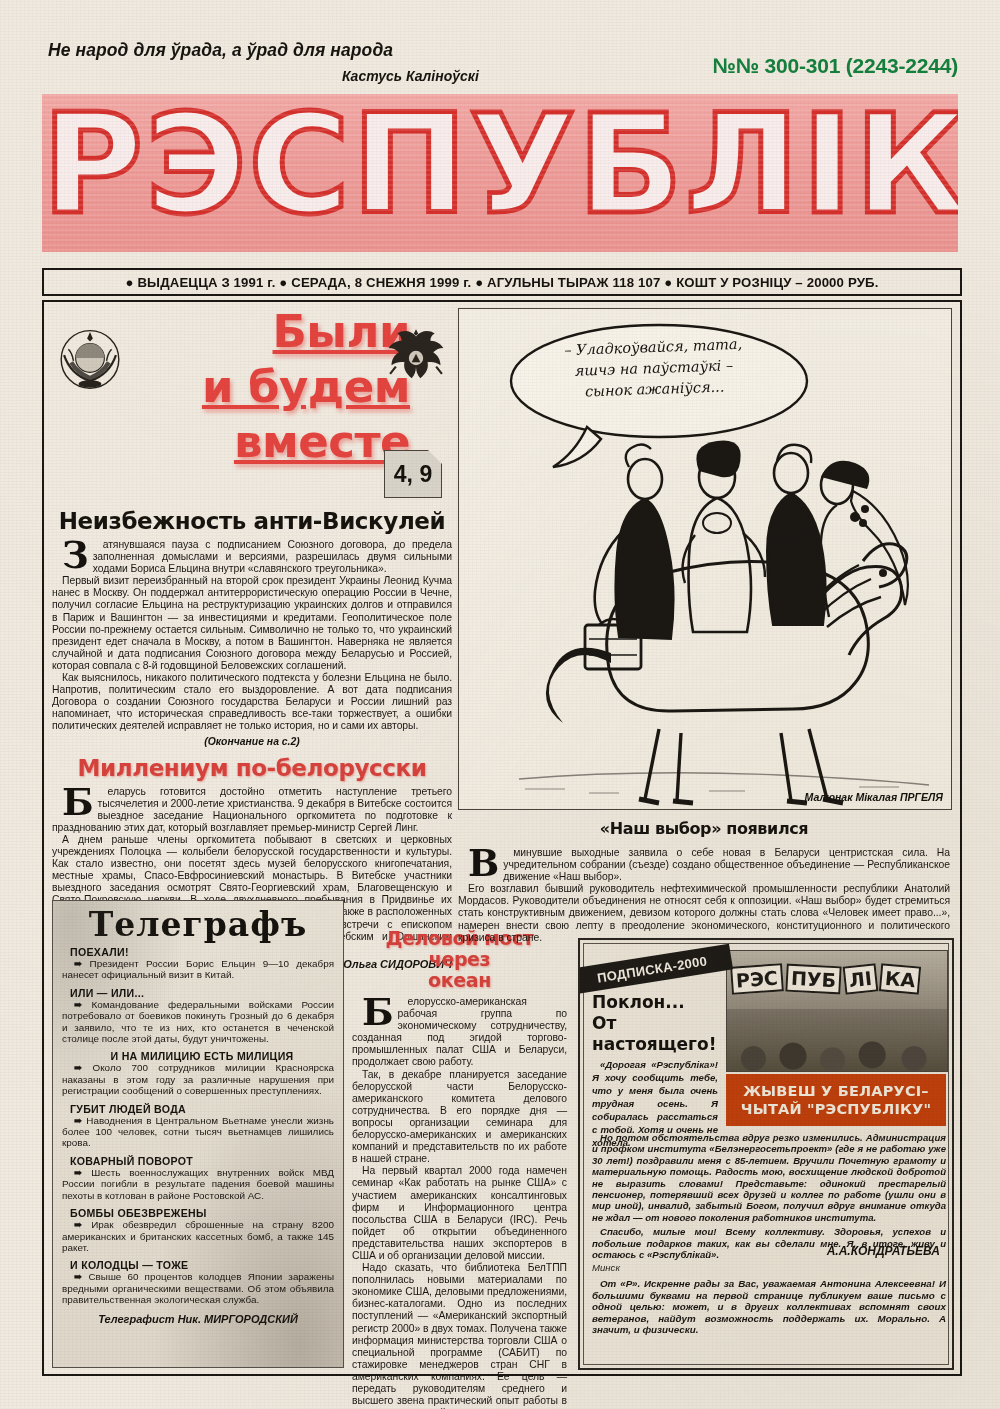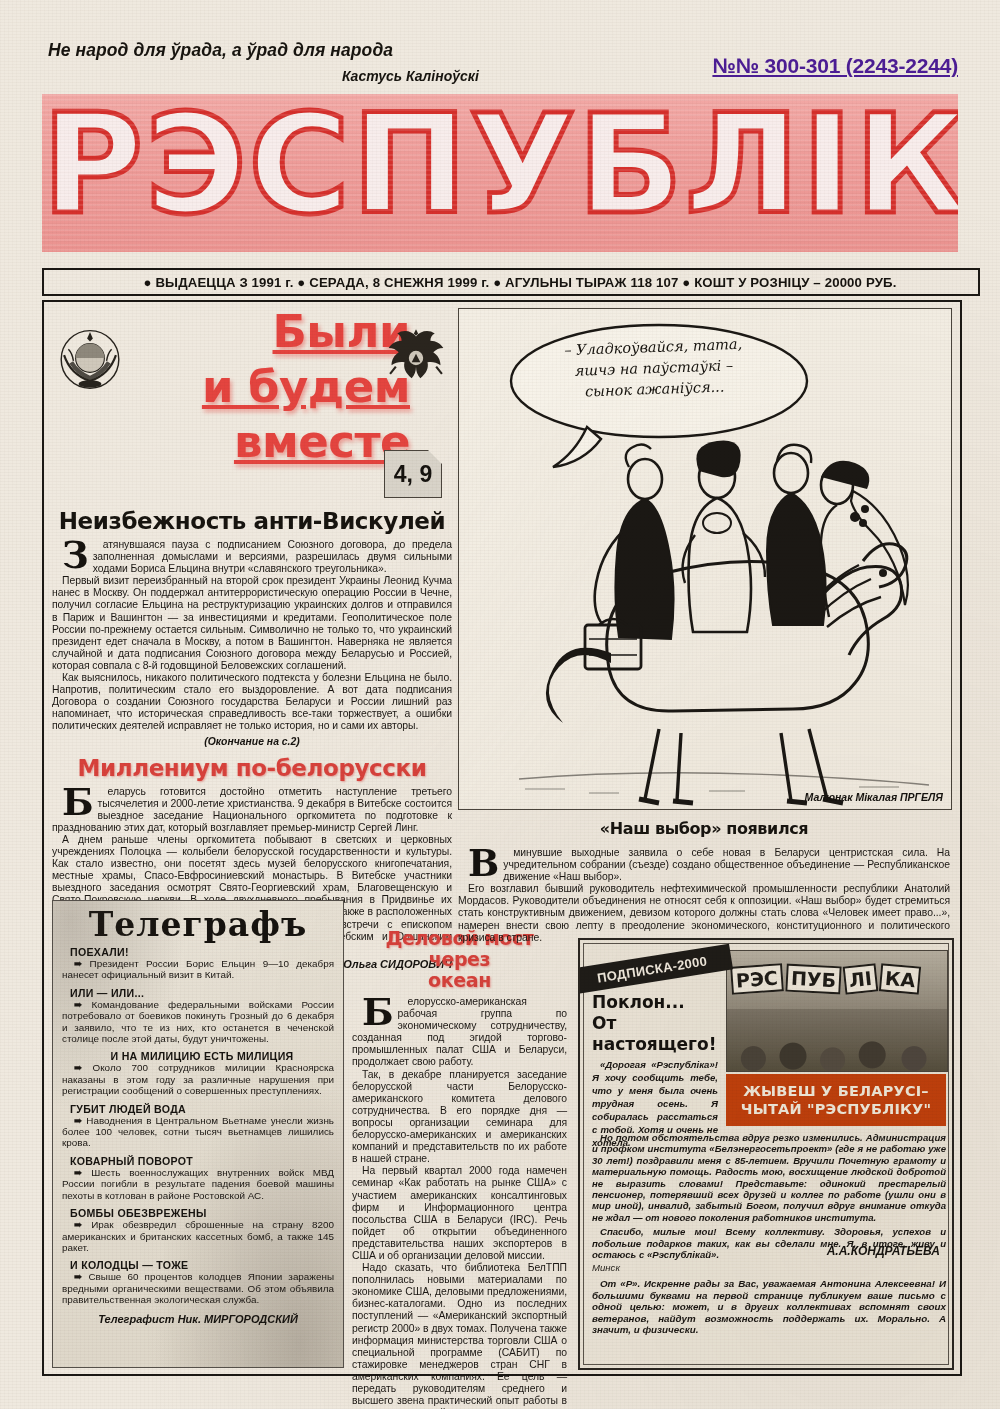--- a/index.html
+++ b/index.html
@@ -30,23 +30,22 @@
     position:absolute;left:6px;top:4px;width:520px;
     font-size:17.5px;font-weight:bold;font-style:italic;letter-spacing:.1px;
     color:#17140f;
   }
   .motto-author{
     position:absolute;left:300px;top:32px;width:280px;
     font-size:14px;font-weight:bold;font-style:italic;color:#17140f;
   }
   .issue-no{
     position:absolute;right:0px;top:18px;
-    font-size:21px;font-weight:bold;color:#4c1d95;letter-spacing:-.2px;
+    font-size:21px;font-weight:bold;color:#15803d;letter-spacing:-.2px;
     white-space:nowrap;
-    text-decoration:underline;
   }
 
   
   .masthead{
     position:absolute;left:42px;top:94px;width:916px;height:158px;
     background:linear-gradient(180deg,#f2a8a5 0%,#ee9c99 40%,#eb9390 100%);
     overflow:hidden;
   }
   .masthead::after{
     content:"";position:absolute;inset:0;
@@ -62,21 +61,20 @@
     text-shadow:0 0 1px #d6302c;
     white-space:nowrap;
   }
 
   
   .infobar{
     position:absolute;left:42px;top:268px;width:916px;height:24px;
     border:2px solid #1b1814;
     display:flex;align-items:center;justify-content:center;
     background:#efe9df;
-    padding-left:18px;
   }
   .infobar span{
     font-size:13.2px;font-weight:bold;letter-spacing:.15px;color:#16130f;
     white-space:nowrap;
   }
 
   
   .frame{
     position:absolute;left:42px;top:300px;width:916px;height:1072px;
     border:2px solid #1b1814;background:transparent;

